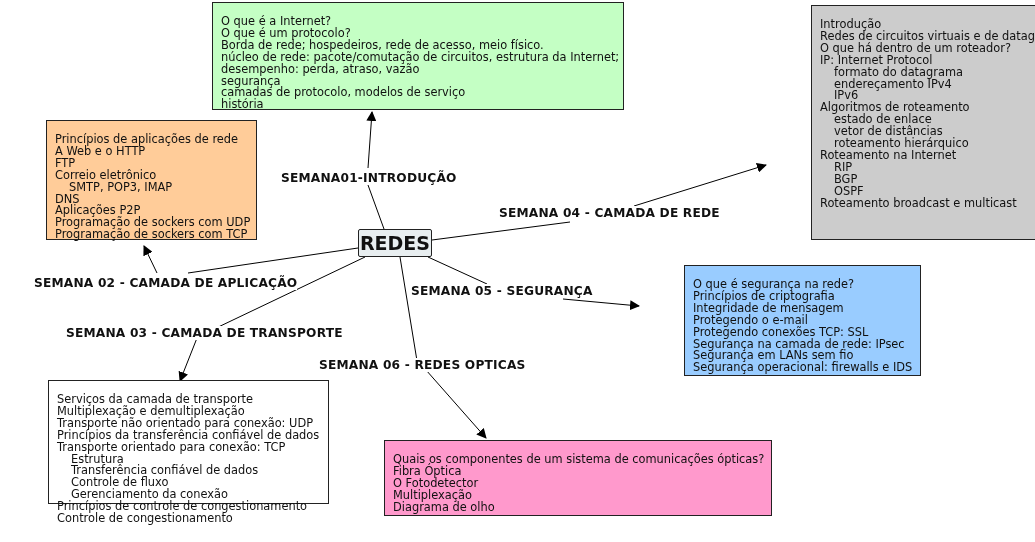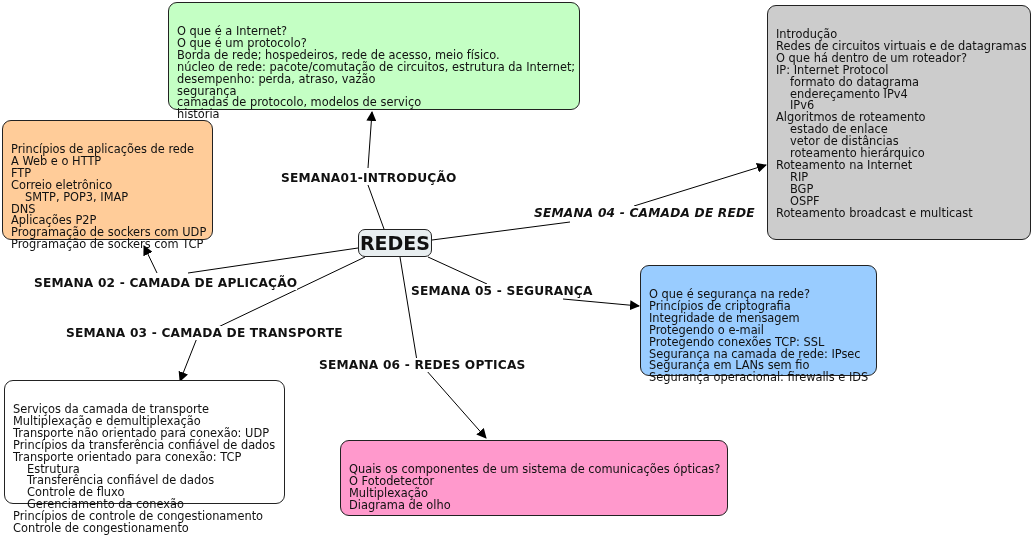--- a/index.html
+++ b/index.html
@@ -1,24 +1,24 @@
 <!DOCTYPE html>
 <html><head>
 <meta charset="utf-8">
 <style>
   html, body { margin:0; padding:0; background:#ffffff; }
   body { width:1035px; height:542px; position:relative; overflow:hidden;
          font-family:"DejaVu Sans", sans-serif; }
   svg.links { position:absolute; left:0; top:0; }
   .node { position:absolute; box-sizing:border-box; border:1.3px solid #222;
-          border-radius:9px; padding:23px 8px; font-size:11.4px; line-height:11.9px; color:#111; }
+          border-radius:0; padding:13px 8px; font-size:11.4px; line-height:11.9px; color:#111;margin-left:44px; }
   .node .line { white-space:nowrap; display:block; }
   .node .line.indent { padding-left:14px; }
   .center { position:absolute; left:358px; top:229px; width:74px; height:28px; box-sizing:border-box;
-            border:1.3px solid #222; border-radius:7px; background:#e8eef0;
+            border:1.3px solid #222; border-radius:2px; background:#e8eef0;
             font-size:19px; font-weight:bold; text-align:center; line-height:26px; color:#111; }
   .label { position:absolute; font-size:12.2px; font-weight:bold; color:#111; white-space:nowrap;
            background:#fff; letter-spacing:0.2px; }
 </style>
 </head>
 <body>
 
 <svg class="links" width="1035" height="542">
   <defs>
     <marker id="arrow" markerWidth="10" markerHeight="10" refX="9" refY="5" orient="auto" markerUnits="userSpaceOnUse">
@@ -45,21 +45,21 @@
     <line x1="400" y1="257" x2="418" y2="367"></line>
     <line x1="426" y1="370" x2="486" y2="438" marker-end="url(#arrow)"></line>
   </g>
 </svg>
 
 <div class="center">REDES</div>
 
 <div class="label" style="left:281px;top:171px;">SEMANA01-INTRODUÇÃO</div>
 <div class="label" style="left:34px;top:276px;text-align:right;">SEMANA 02 - CAMADA DE APLICAÇÃO</div>
 <div class="label" style="left:66px;top:326px;">SEMANA 03 - CAMADA DE TRANSPORTE</div>
-<div class="label" style="left:534px;top:206px;font-style:italic;">SEMANA 04 - CAMADA DE REDE</div>
+<div class="label" style="left:499px;top:206px;">SEMANA 04 - CAMADA DE REDE</div>
 <div class="label" style="left:411px;top:284px;">SEMANA 05 - SEGURANÇA</div>
 <div class="label" style="left:319px;top:358px;">SEMANA 06 - REDES OPTICAS</div>
 
 <div class="node" style="left: 168px; top: 2px; width: 412px; height: 108px; background: rgb(196, 255, 196);">
     <span class="line">O que é a Internet?</span>
     <span class="line">O que é um protocolo?</span>
     <span class="line">Borda de rede; hospedeiros, rede de acesso, meio físico.</span>
     <span class="line">núcleo de rede: pacote/comutação de circuitos, estrutura da Internet;</span>
     <span class="line">desempenho: perda, atraso, vazão</span>
     <span class="line">segurança</span>
@@ -113,16 +113,17 @@
     <span class="line">Princípios de criptografia</span>
     <span class="line">Integridade de mensagem</span>
     <span class="line">Protegendo o e-mail</span>
     <span class="line">Protegendo conexões TCP: SSL</span>
     <span class="line">Segurança na camada de rede: IPsec</span>
     <span class="line">Segurança em LANs sem fio</span>
     <span class="line">Segurança operacional: firewalls e IDS</span>
   </div>
 <div class="node" style="left: 340px; top: 440px; width: 388px; height: 76px; background: rgb(255, 153, 204);">
     <span class="line">Quais os componentes de um sistema de comunicações ópticas?</span>
+    <span class="line">Fibra Óptica</span>
     <span class="line">O Fotodetector</span>
     <span class="line">Multiplexação</span>
     <span class="line">Diagrama de olho</span>
   </div>
 
 </body></html>

